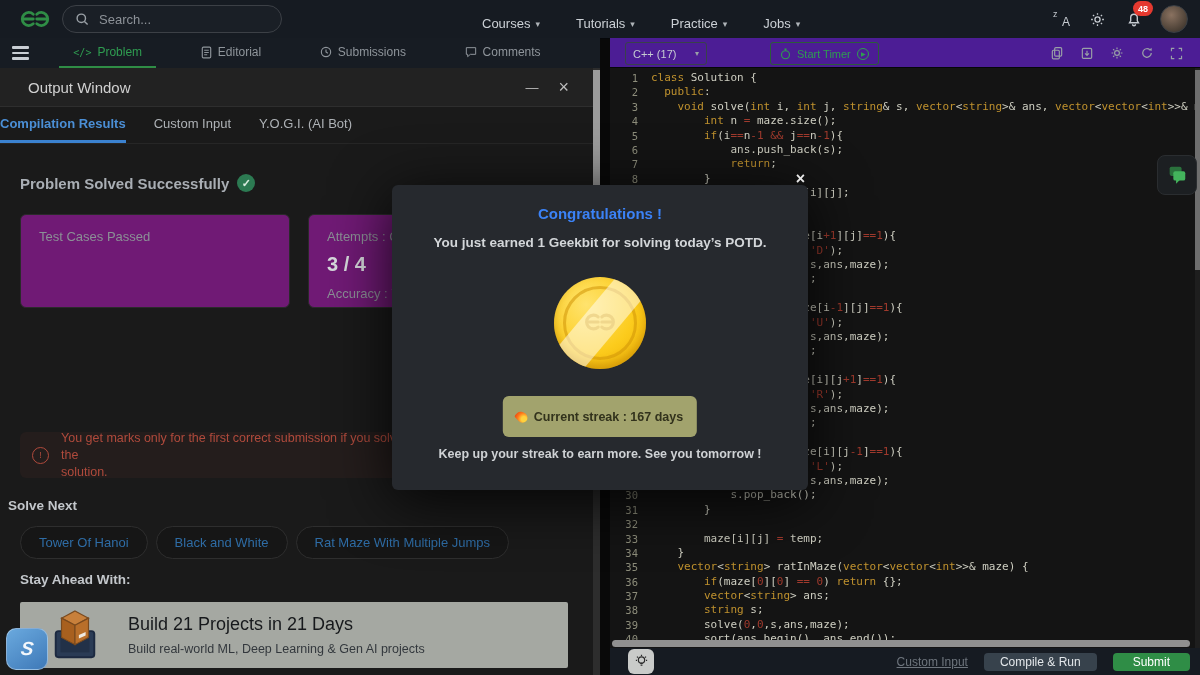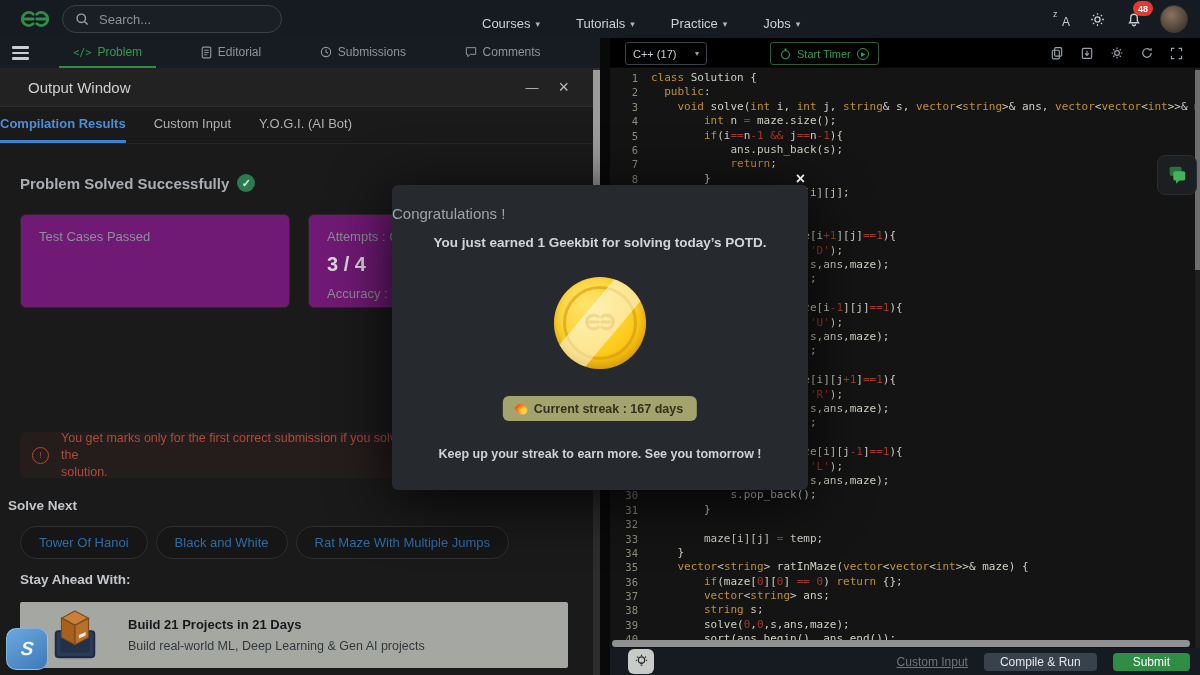--- a/index.html
+++ b/index.html
@@ -59,26 +59,26 @@
   #warning-box{position:absolute;left:20px;top:364px;width:562px;height:46px;background:rgba(176,74,60,0.07);border-radius:6px;display:flex;align-items:center;gap:12px;padding:0 12px;box-sizing:border-box;}
   #warning-icon{width:15px;height:15px;border:1px solid #b04a3c;border-radius:50%;color:#b04a3c;font-size:9px;display:flex;align-items:center;justify-content:center;flex:none;}
   #warning-text{font-size:12.5px;color:#b04a3c;line-height:17px;}
   #solve-next-heading{position:absolute;left:8px;top:430px;font-size:13.5px;font-weight:bold;color:#c3c7cb;}
   #solve-next-list{position:absolute;left:20px;top:458px;display:flex;gap:8px;}
   .pill{border:1px solid #2e2e2e;background:#161616;color:#2e6ca5;font-size:13px;padding:8px 18px;border-radius:18px;cursor:pointer;white-space:nowrap;}
   #promo-heading{position:absolute;left:20px;top:504px;font-size:13.5px;font-weight:bold;color:#c3c7cb;}
   #promo-banner{position:absolute;left:20px;top:534px;width:548px;height:66px;background:#a5a8a2;border-radius:2px;display:flex;align-items:center;cursor:pointer;}
   #promo-illustration{margin-left:24px;flex:none;}
   #promo-texts{margin-left:22px;}
-  #promo-title{font-size:13px;font-weight:bold;color:#17191c;}
+  #promo-title{font-size:18px;font-weight:normal;color:#17191c;}
   #promo-sub{font-size:12.5px;color:#33383d;margin-top:7px;}
 
   
   #right-panel{position:absolute;left:610px;top:38px;width:590px;height:637px;background:#141414;}
-  #editor-toolbar{position:absolute;left:0;top:0;width:590px;height:30px;background:#000000;border-bottom:1px solid #05070a;box-sizing:border-box;}
+  #editor-toolbar{position:absolute;left:0;top:0;width:590px;height:30px;background:#4c1d95;border-bottom:1px solid #05070a;box-sizing:border-box;}
   #lang-select{position:absolute;left:15px;top:4px;width:66px;height:21px;border:1px solid #39414b;border-radius:3px;display:flex;align-items:center;justify-content:space-between;padding:0 7px;color:#c6ccd2;font-size:11px;cursor:pointer;}
   #lang-select .chev{font-size:8px;color:#99a0a7;}
   #start-timer{position:absolute;left:160px;top:4px;height:21px;border:1px solid #2c5c3b;border-radius:3px;display:flex;align-items:center;gap:6px;padding:0 9px;color:#2f9d51;font-size:11px;cursor:pointer;}
   #start-timer .play-circle{width:12px;height:12px;border:1px solid #2f9d51;border-radius:50%;font-size:6px;display:flex;align-items:center;justify-content:center;padding-left:1px;box-sizing:border-box;}
   #editor-icons{position:absolute;right:16px;top:0;height:30px;display:flex;align-items:center;gap:15px;color:#99a0a7;}
   .ed-icon{width:15px;height:15px;display:flex;align-items:center;justify-content:center;cursor:pointer;}
   #code-area{position:absolute;left:0;top:30px;width:585px;height:580px;overflow:hidden;padding-top:3px;box-sizing:border-box;}
   .code-row{display:flex;height:14.4px;line-height:14.4px;white-space:pre;font-family:"DejaVu Sans Mono",monospace;font-size:11px;}
   .gutter{width:28px;flex:none;text-align:right;padding-right:13px;color:#8d8d7b;font-size:10.5px;}
   .tk-kw{color:#c0922e;}
@@ -92,27 +92,27 @@
   #bottom-actions{position:absolute;right:10px;top:0;height:27px;display:flex;align-items:center;gap:16px;}
   #custom-input-link{color:#6e757d;font-size:12px;text-decoration:underline;cursor:pointer;}
   .btn{height:18px;border-radius:4px;display:flex;align-items:center;padding:0 16px;font-size:12px;cursor:pointer;}
   #compile-btn{background:#37424c;color:#e3e7ea;}
   #submit-btn{background:#2f8d46;color:#ffffff;font-weight:normal;padding:0 20px;}
   #chat-fab{position:absolute;left:547px;top:117px;width:38px;height:38px;background:#1c1f22;border:1px solid #2a2d30;border-radius:8px;display:flex;align-items:center;justify-content:center;cursor:pointer;}
 
   
   #modal{position:absolute;left:392px;top:185px;width:416px;height:305px;background:#26292e;border-radius:6px;box-shadow:0 10px 60px rgba(0,0,0,0.85);z-index:60;}
   #modal-close{position:absolute;top:-15px;right:3px;color:#e8e8e8;font-size:16px;font-weight:bold;cursor:pointer;}
-  #modal-title{position:absolute;left:0;top:20px;width:100%;font-size:15px;font-weight:normal;color:#a3a3a3;}
+  #modal-title{position:absolute;left:0;top:20px;width:100%;text-align:center;font-size:15px;font-weight:bold;color:#3b82f6;}
   #modal-message{position:absolute;left:0;top:50px;width:100%;text-align:center;font-size:13.5px;font-weight:bold;color:#d3d6d9;}
   #coin{position:absolute;left:162px;top:92px;width:92px;height:92px;border-radius:50%;background:radial-gradient(circle at 35% 30%,#ffe36e,#fccc1d 55%,#f0b408 88%);overflow:hidden;box-shadow:inset 0 -5px 9px rgba(175,115,0,0.45);}
   #coin-ring{position:absolute;inset:9px;border-radius:50%;border:3px solid rgba(208,148,8,0.55);}
   #coin-logo{position:absolute;left:24px;top:30px;opacity:0.8;}
   #coin-shine{position:absolute;left:28px;top:-18px;width:34px;height:130px;background:rgba(255,255,255,0.5);transform:rotate(40deg);}
-  #streak-pill{position:absolute;left:50%;transform:translateX(-50%);top:211px;height:25px;background:#a2a36d;border-radius:6px;display:flex;align-items:center;gap:7px;padding:0 14px;white-space:nowrap;}
+  #streak-pill{position:absolute;left:50%;transform:translateX(-50%);top:211px;height:25px;background:#a2a36d;border-radius:6px;display:flex;align-items:center;gap:7px;padding:8px 14px;white-space:nowrap;}
   #streak-pill span.txt{font-size:12.5px;font-weight:bold;color:#32321c;}
   .flame{width:10px;height:12px;background:radial-gradient(circle at 50% 75%,#ffd23d 25%,#ff7a1a 60%,#e8420e);border-radius:2px 60% 50% 50%;transform:rotate(-45deg);flex:none;}
   #modal-footer{position:absolute;left:0;top:262px;width:100%;text-align:center;font-size:12.5px;font-weight:bold;color:#cfd2d5;}
 
   
   #screen-widget{position:absolute;left:6px;top:628px;width:40px;height:40px;border-radius:10px;background:linear-gradient(145deg,#6aa9de,#3e79b8);border:1px solid rgba(255,255,255,0.35);display:flex;align-items:center;justify-content:center;z-index:70;cursor:pointer;}
   #screen-widget .glyph{color:rgba(255,255,255,0.93);font-size:19px;font-weight:bold;font-style:italic;transform:skewX(-6deg);}
 </style>
 </head>
 <body>

